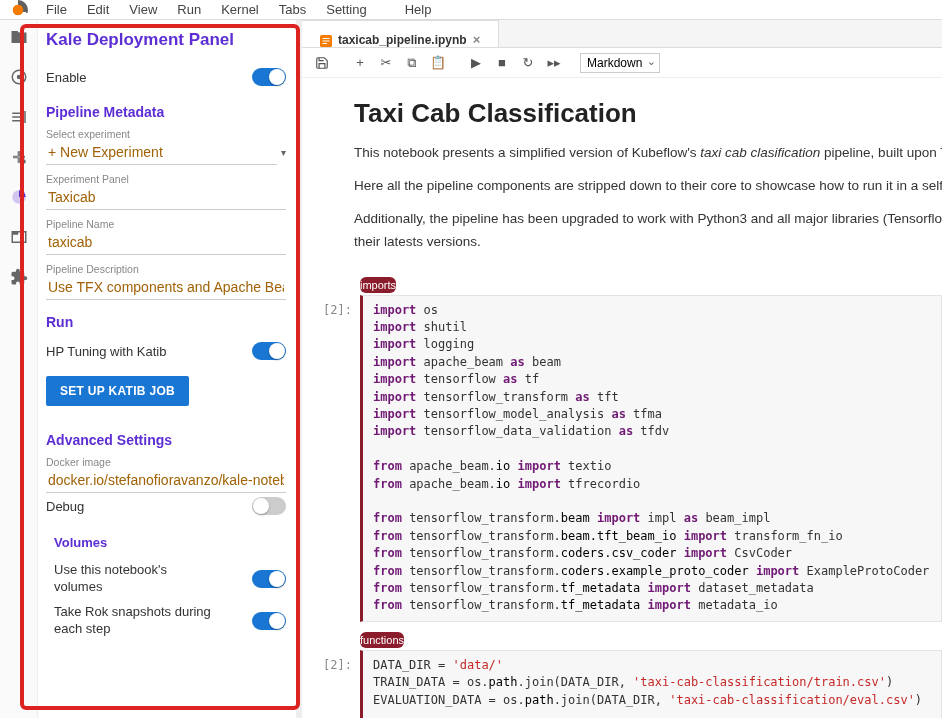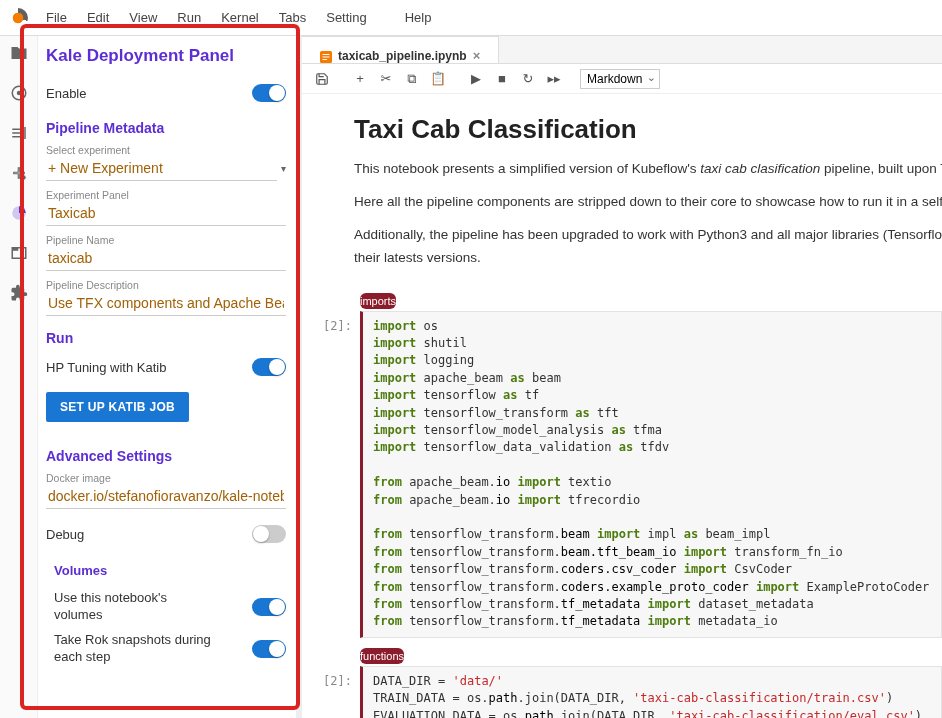--- a/index.html
+++ b/index.html
@@ -1,18 +1,18 @@
 <!DOCTYPE html>
 <html><head>
 <meta charset="utf-8">
 <style>
 * { box-sizing: border-box; margin: 0; padding: 0; }
 body { font-family: -apple-system, "Helvetica Neue", Arial, sans-serif; font-size: 13px; color: #333; background: #fff; width: 942px; height: 718px; overflow: hidden; }
 .app { display: flex; flex-direction: column; height: 100%; }
-.menubar { display: flex; padding: 4px 8px; border-bottom: 1px solid #ddd; height: 36px; align-items: center; }
+.menubar { display: flex; padding: 4px 8px; border-bottom: 1px solid #ddd; height: 20px; align-items: center; }
 .menubar .logo { width: 20px; height: 20px; margin-right: 8px; background: radial-gradient(#f57c00 35%, transparent 40%), conic-gradient(#616161 0 30%, transparent 0); border-radius: 50%; }
 .menubar span { padding: 2px 10px; font-size: 13px; color: #444; cursor: pointer; }
 .body-row { display: flex; flex: 1; min-height: 0; }
 .activity-bar { width: 38px; background: #fafafa; border-right: 1px solid #eee; display: flex; flex-direction: column; align-items: center; padding-top: 6px; gap: 18px; }
 .activity-bar .act { width: 22px; height: 22px; color: #666; display: flex; align-items: center; justify-content: center; cursor: pointer; }
 .activity-bar svg { width: 18px; height: 18px; fill: currentColor; }
 .highlight-box { position: absolute; top: 24px; left: 20px; width: 280px; height: 686px; border: 4px solid #d22; border-radius: 6px; pointer-events: none; }
 .kale-panel { width: 258px; padding: 10px 10px 10px 8px; overflow-y: auto; font-size: 13px; }
 .kale-panel h2 { color: #5c2ed3; font-size: 17px; font-weight: 600; margin-bottom: 14px; }
 .kale-panel h3 { color: #5c2ed3; font-size: 14px; font-weight: 600; margin: 14px 0 8px; }
@@ -44,21 +44,21 @@
 .nb-body { flex: 1; overflow: auto; padding: 20px 0 20px 10px; }
 .md-cell { padding: 0 0 12px 42px; }
 .md-cell h1 { font-size: 26px; font-weight: 700; margin-bottom: 14px; color: #222; }
 .md-cell p { font-size: 13.5px; line-height: 1.55; margin-bottom: 12px; color: #333; white-space: nowrap; overflow: hidden; }
 .md-cell em { font-style: italic; }
 .cell { display: flex; margin-bottom: 10px; }
 .prompt { width: 48px; text-align: right; padding-right: 8px; color: #888; font-family: "Menlo","Consolas",monospace; font-size: 12px; padding-top: 26px; }
 .cell-body { flex: 1; min-width: 0; }
 .badge { display: inline-block; background: #8b1c2b; color: #fff; font-size: 11px; padding: 2px 0; border-radius: 6px; margin-bottom: 2px; font-family: -apple-system,Arial,sans-serif; }
 .code { background: #f7f7f7; border: 1px solid #e3e3e3; border-left: 3px solid #8b1c2b; padding: 6px 10px; font-family: "Menlo","Consolas",monospace; font-size: 12px; line-height: 1.45; white-space: pre; color: #333; overflow: hidden; }
-.k-kw { color: #4d7c0f; font-weight: bold; }
+.k-kw { color: #701a75; font-weight: bold; }
 .k-mod { color: #000000; }
 .k-str { color: #c62828; }
 </style>
 </head>
 <body>
 
 <div class="app">
   <div class="menubar">
     <span class="logo"></span>
     <span>File</span>
@@ -138,21 +138,21 @@
       <div class="row">
         <span>HP Tuning with Katib</span>
         <div class="toggle"></div>
       </div>
       <button class="btn-primary">SET UP KATIB JOB</button>
 
       <h3>Advanced Settings</h3>
       <label class="field-label">Docker image</label>
       <input class="field-input" value="docker.io/stefanofioravanzo/kale-notebo" style="">
 
-      <div class="row" style="margin-top:12px">
+      <div class="row" style="">
         <span>Debug</span>
         <div class="toggle off"></div>
       </div>
 
       <div class="vol">
         <h3 style="font-size:13px">Volumes</h3>
         <div class="row">
           <span>Use this notebook's volumes</span>
           <div class="toggle"></div>
         </div>

